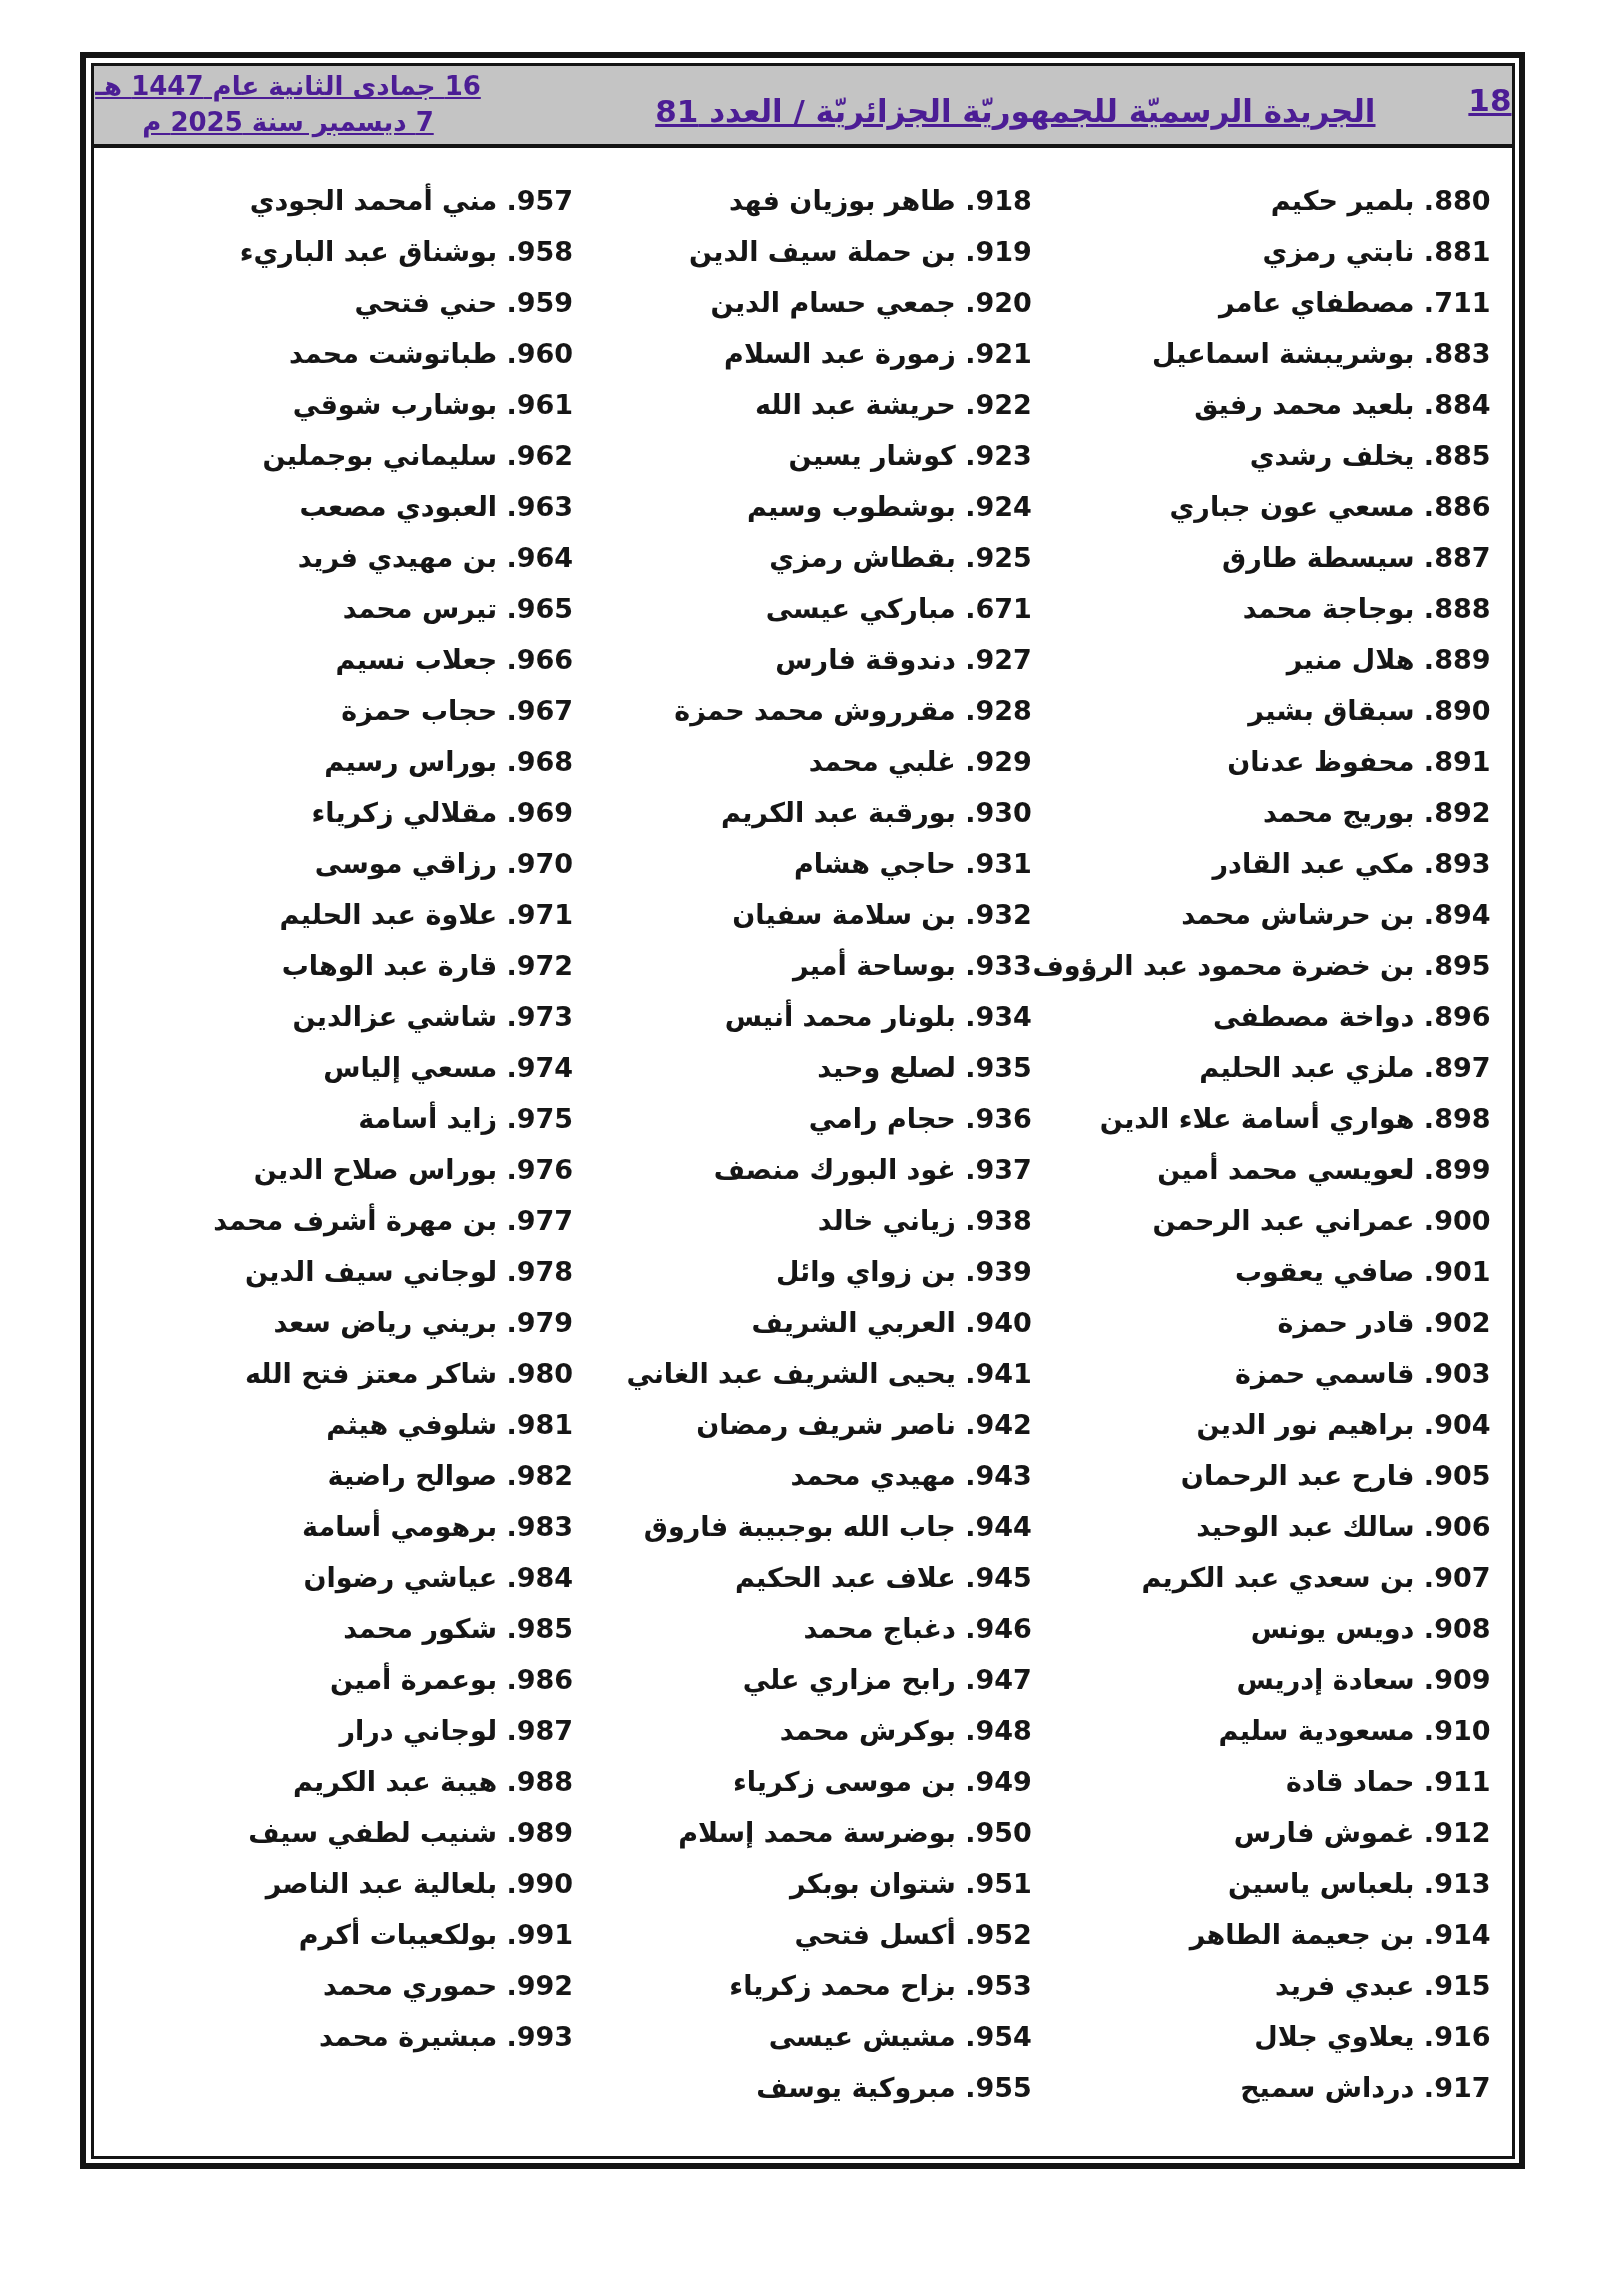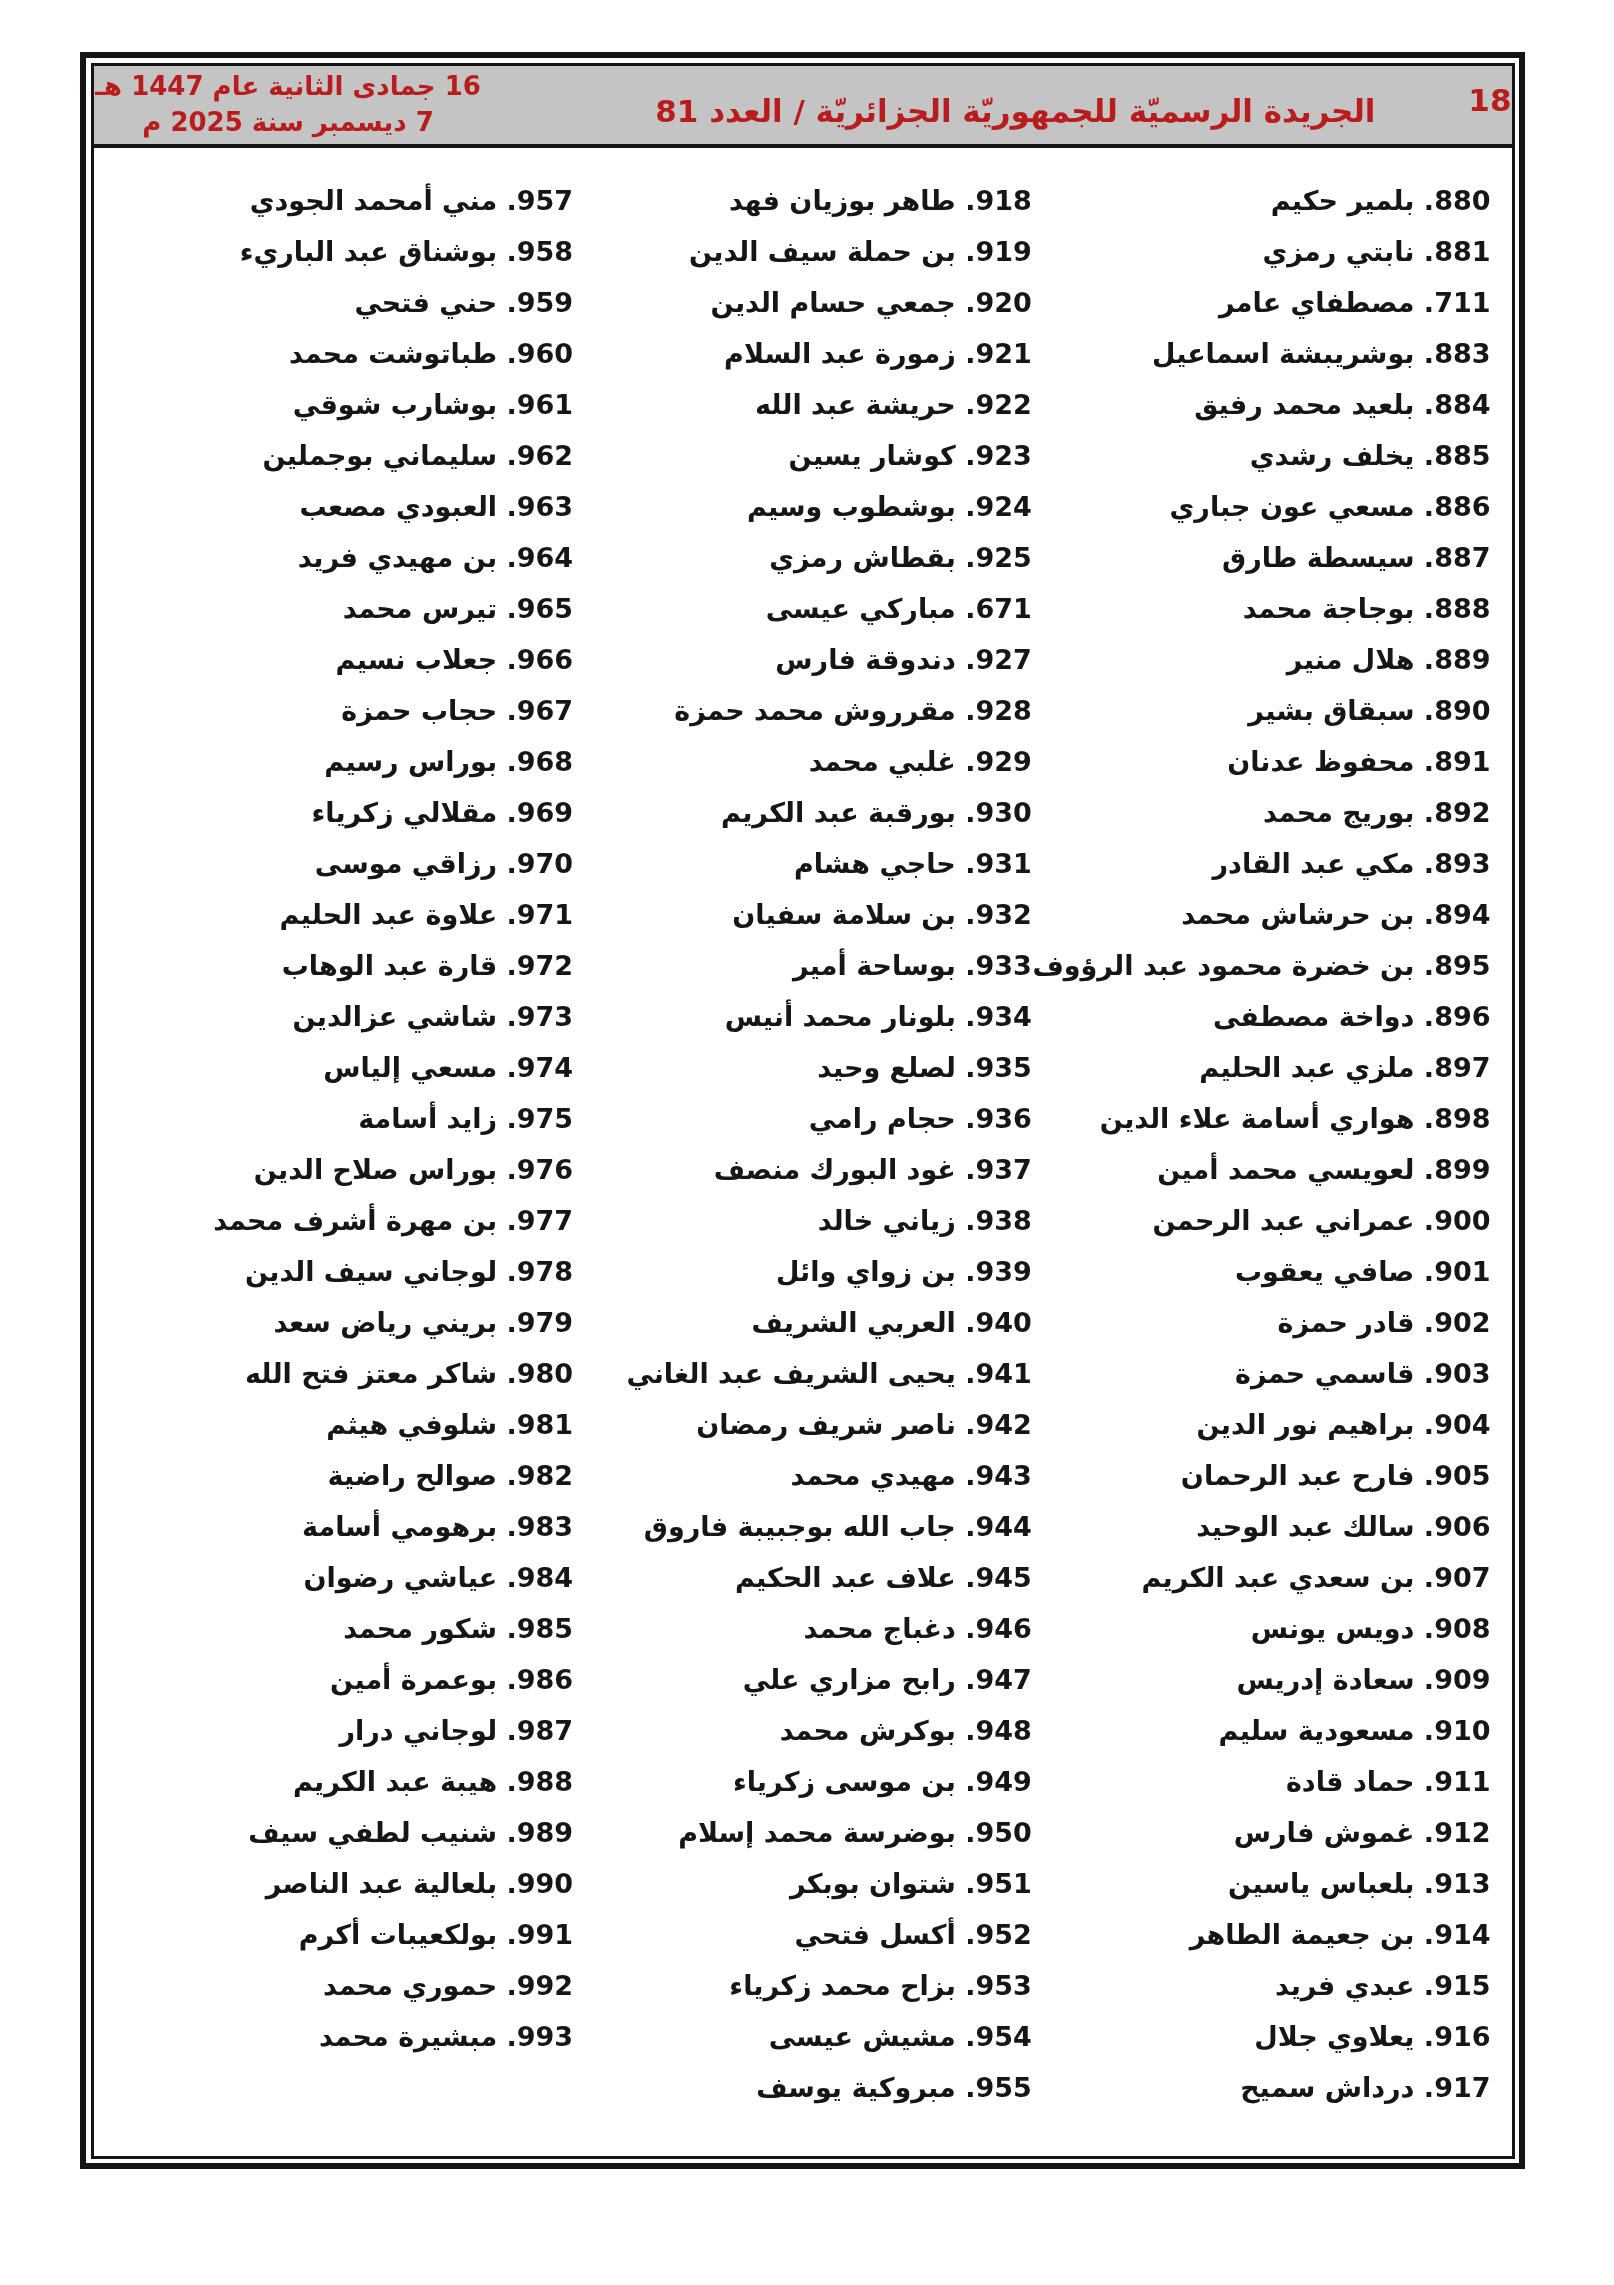--- a/index.html
+++ b/index.html
@@ -30,22 +30,23 @@
     right: 4.5px;
     bottom: 4.5px;
     border: 3.6px solid #141414;
   }
   .header-bar {
     display: flex;
     align-items: center;
     height: 78px;
     background: #c4c4c4;
     border-bottom: 4.5px solid #141414;
-    color: #b91c1c;
+    color: #4c1d95;
     font-weight: bold;
+    text-decoration: underline;
   }
   .date-block {
     width: 389px;
     text-align: center;
     font-size: 26px;
     line-height: 1.35;
     direction: rtl;
     padding-right: 7.2px;
   }
   .header-title {

